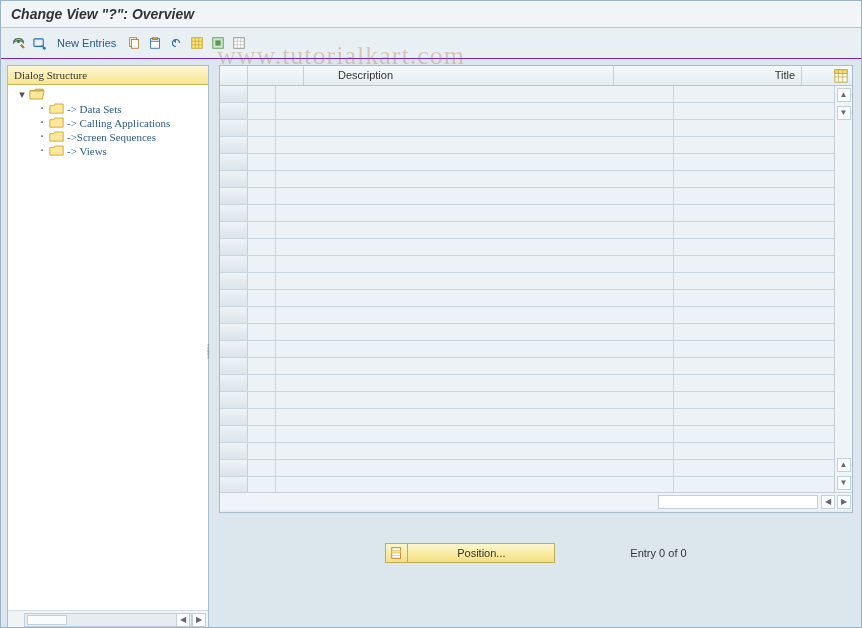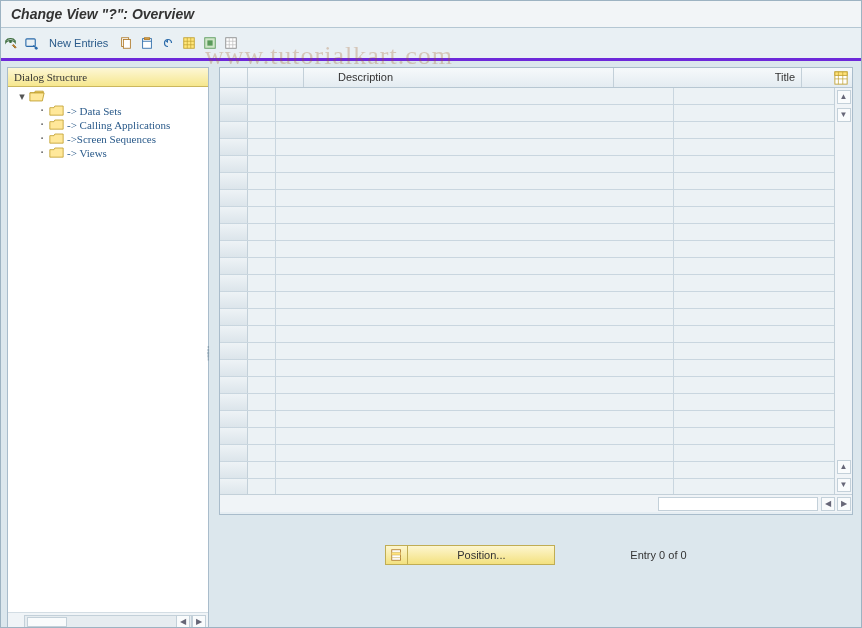--- a/index.html
+++ b/index.html
@@ -17,22 +17,22 @@
       background: #f2f5f7;
       border-bottom: 1px solid #b5c7d3;
       padding: 5px 10px;
       font-weight: bold;
       font-style: italic;
       font-size: 14px;
       color: #333;
     }
     .toolbar {
       background: #e9f0f4;
-      border-bottom: 3px solid #6d28d9;
-      padding: 6px 0;
+      border-bottom: 1px solid #6d28d9;
+      padding: 6px 8px;
       display: flex;
       align-items: center;
       gap: 3px;
       text-align: right;
     }
     .tb-icon {
       width: 18px; height: 18px;
       display: inline-flex; align-items: center; justify-content: center;
       cursor: pointer;
     }
@@ -178,21 +178,21 @@
       border-right: 1px solid #c0ad54;
       display:flex; align-items:center; justify-content:center;
     }
     .position-btn .plabel {
       flex:1; text-align:center; font-size:11px; color:#333;
     }
     .entry-text { font-size:11px; color:#333; }
 
     .watermark {
       position: absolute;
-      top: 40px; left: 204px;
+      top: 40px; left: 216px;
       font-size: 26px;
       color: rgba(160, 90, 30, 0.28);
       font-family: Georgia, serif;
       letter-spacing: 1px;
       pointer-events: none;
       z-index: 50;
     }
     .arrow-sm { font-size: 8px; color:#667; line-height:1;}
     .splitter-dots {
       position:absolute;

